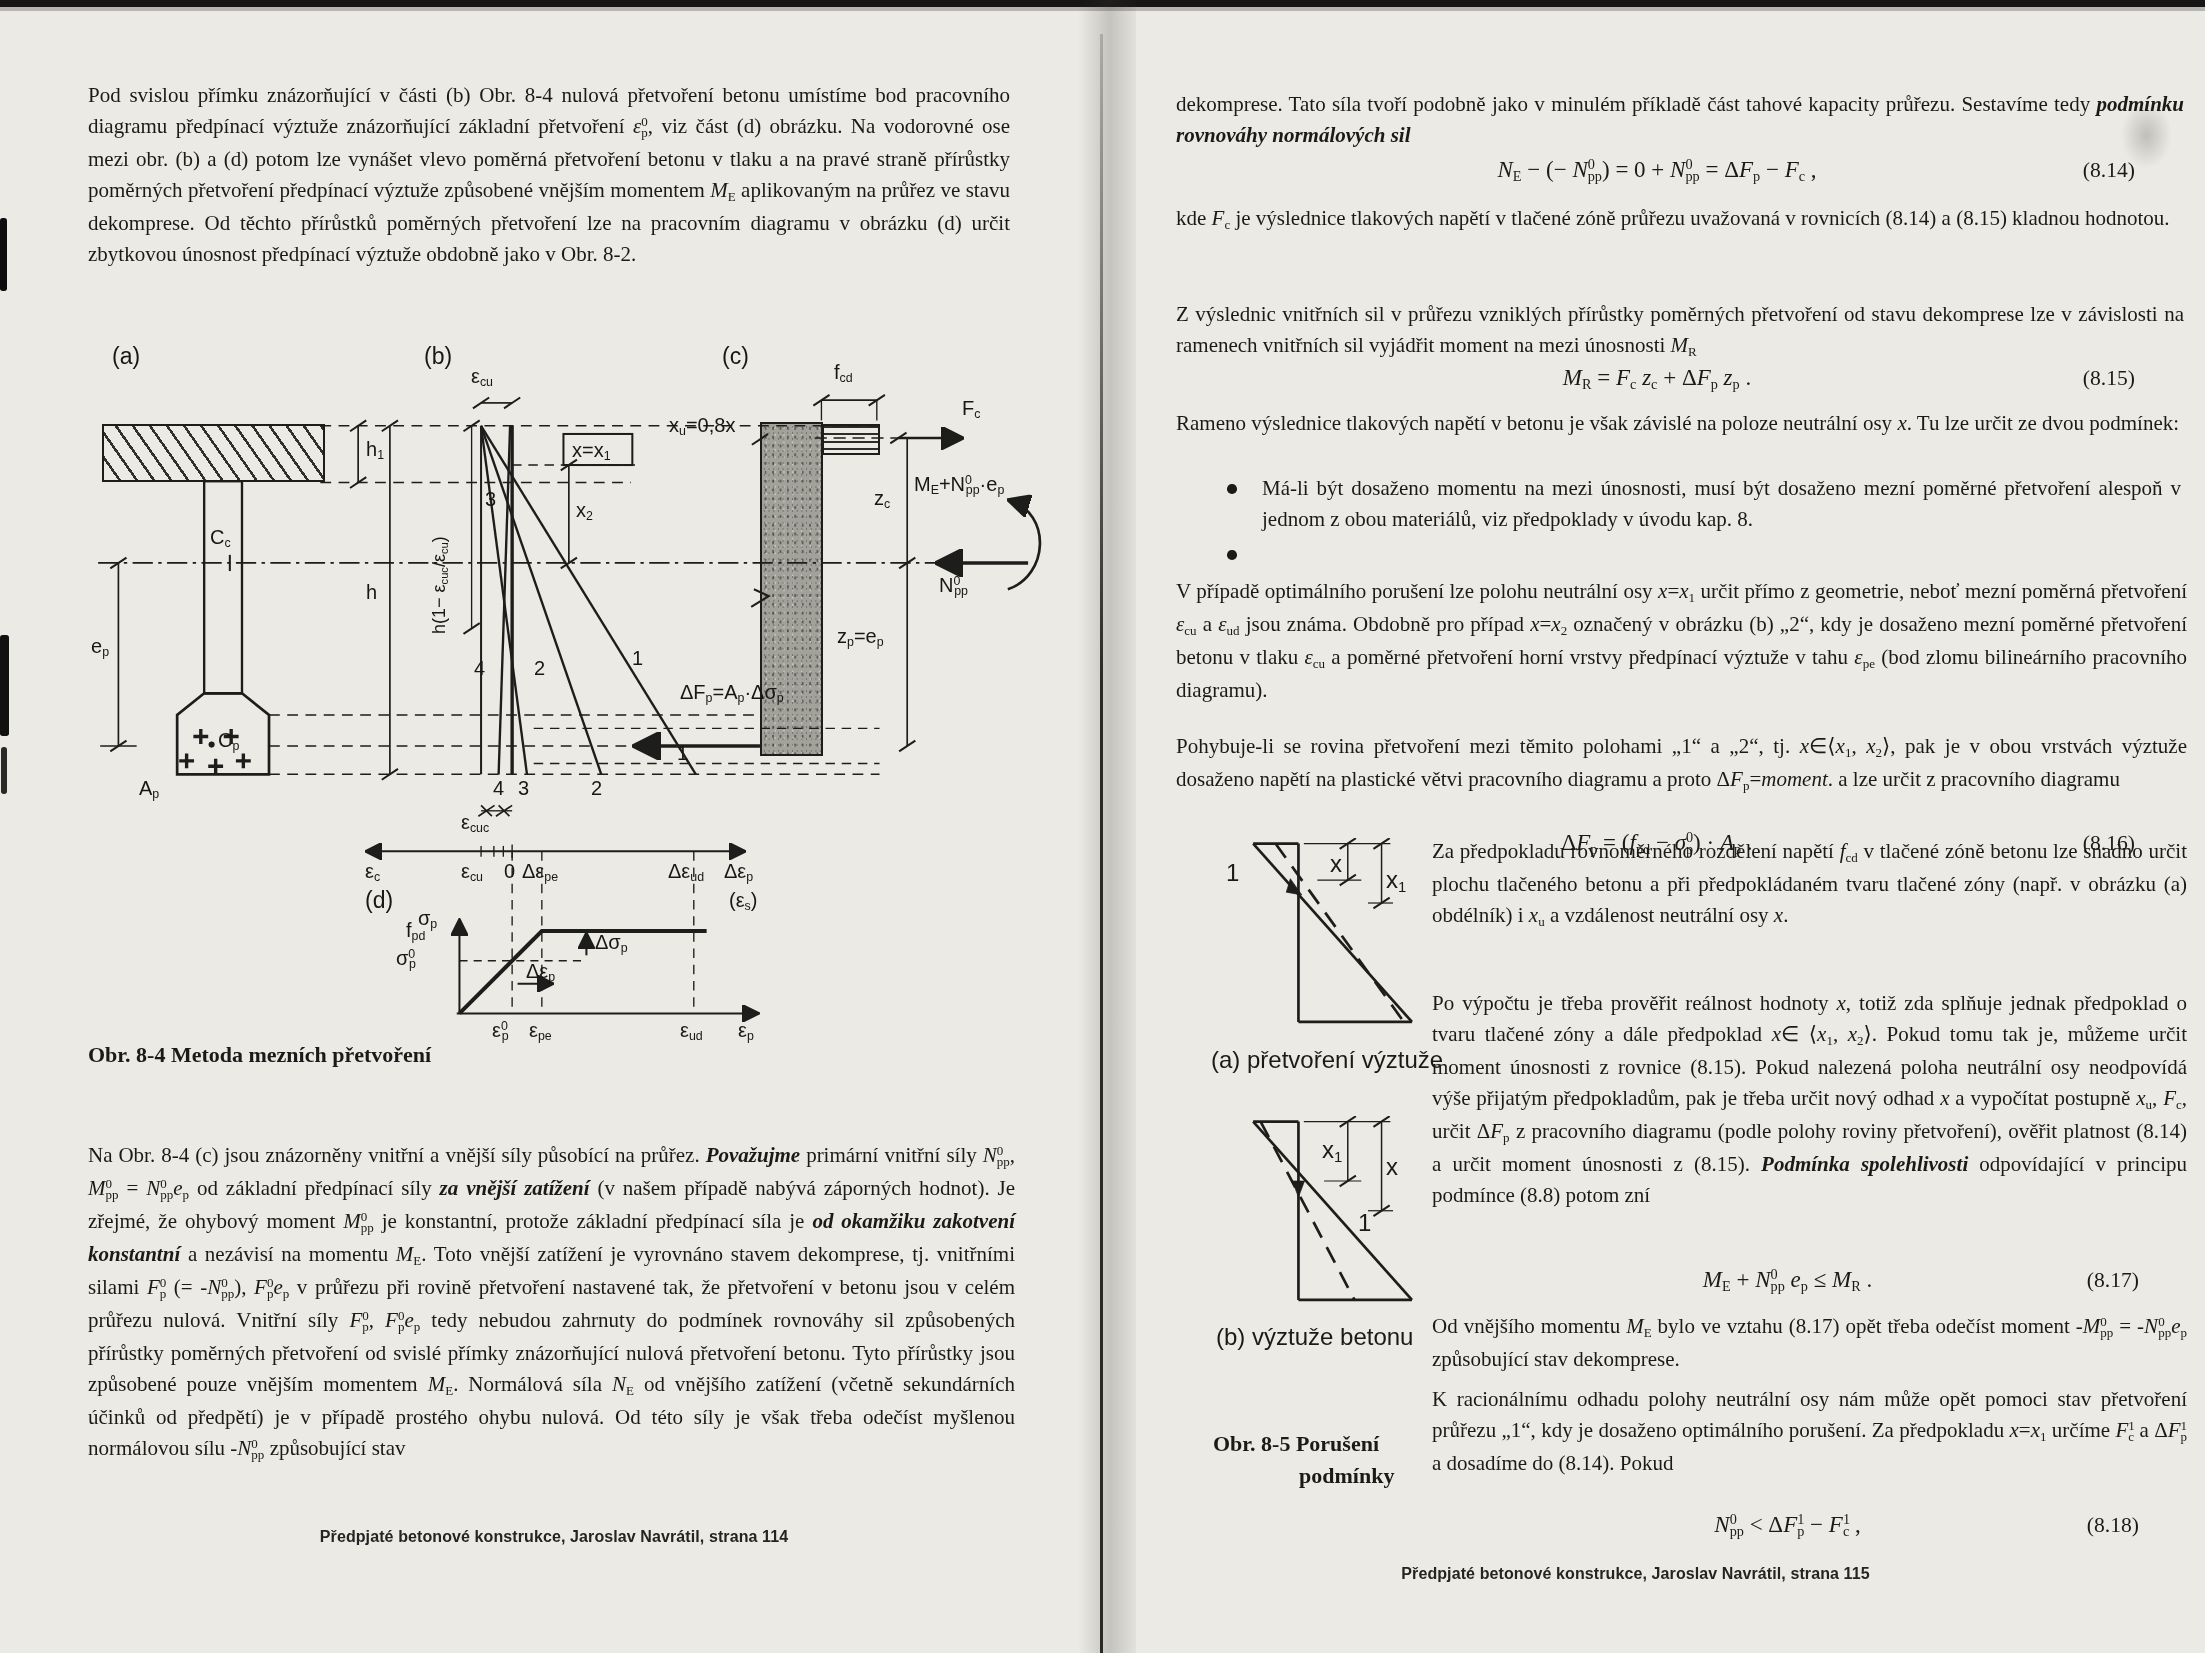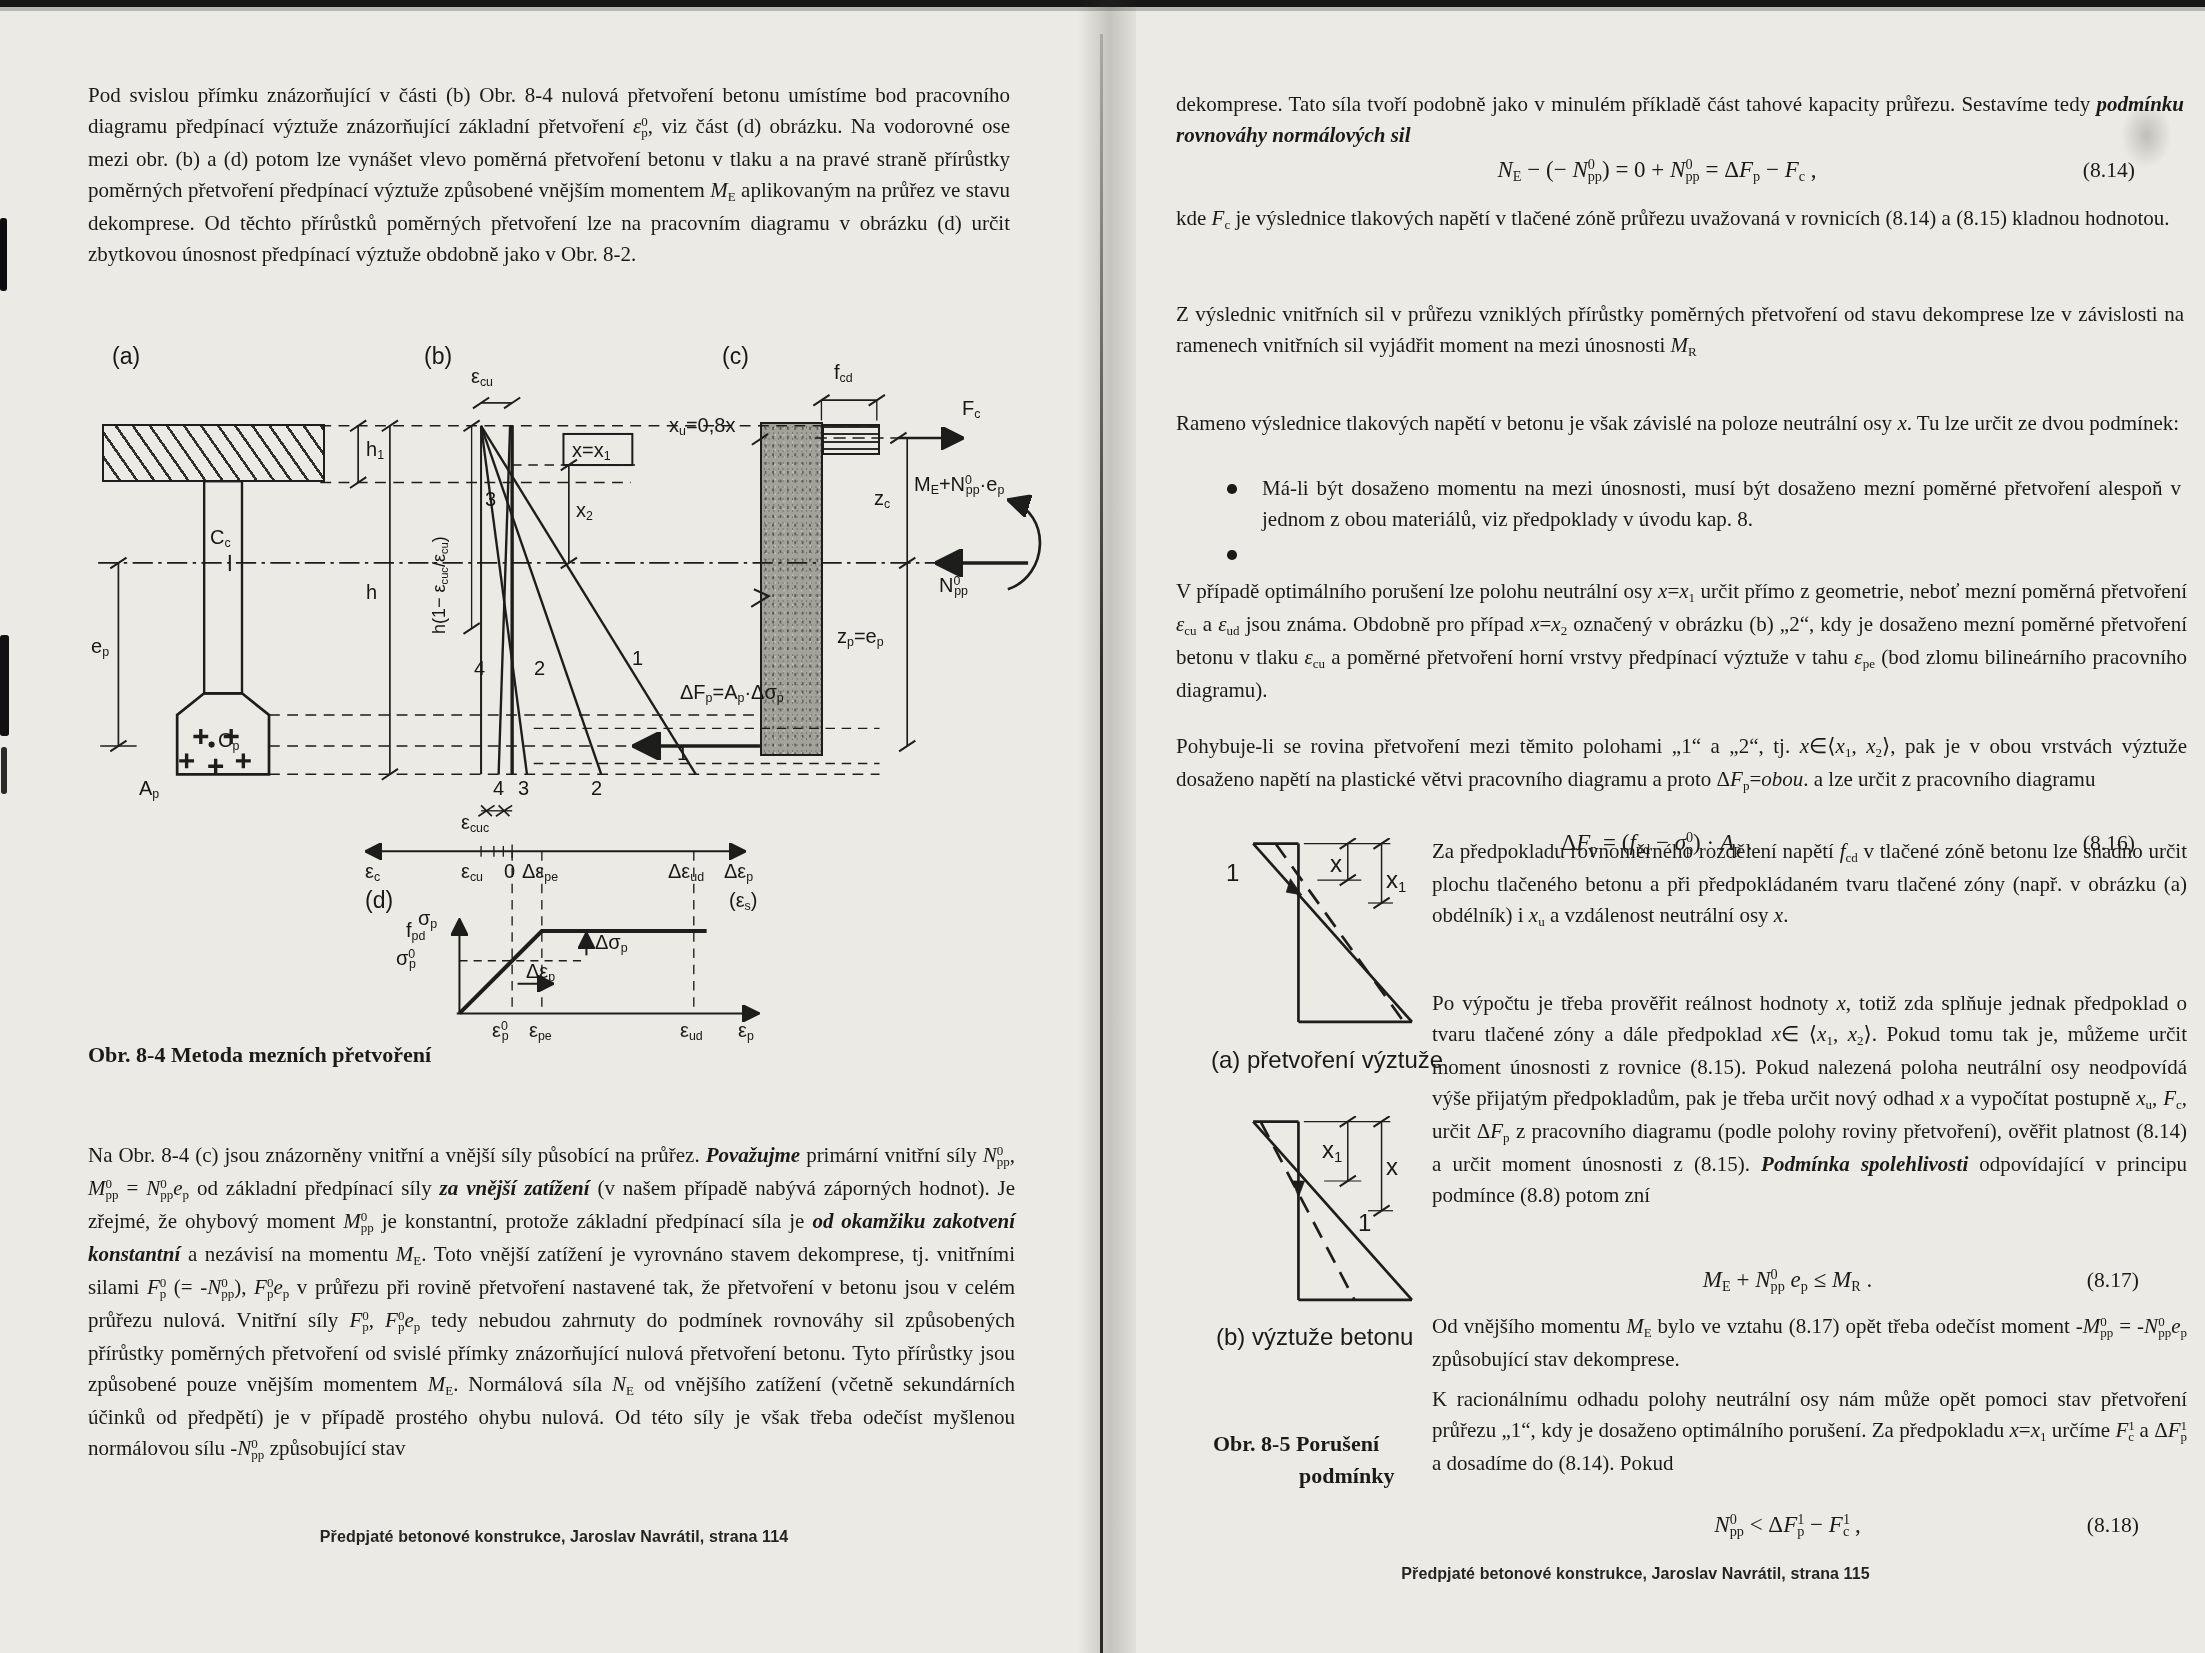--- a/index.html
+++ b/index.html
@@ -211,30 +211,34 @@
 
   <div class="eqrow" style="left:1179px;top:157px;width:956px;">
     <span><i>N</i><sub>E</sub> − (− <i>N</i><sup>0</sup><sub>pp</sub>) = 0 + <i>N</i><sup>0</sup><sub>pp</sub> = Δ<i>F</i><sub>p</sub> − <i>F</i><sub>c</sub> ,</span>
     <span class="eqnum">(8.14)</span>
   </div>
 
   <div class="abs t" style="left:1176px;top:203px;width:1008px;">kde <i>F</i><sub>c</sub> je výslednice tlakových napětí v tlačené zóně průřezu uvažovaná v rovnicích (8.14) a (8.15) kladnou hodnotou.</div>
 
   <div class="abs t" style="left:1176px;top:299px;width:1008px;">Z výslednic vnitřních sil v průřezu vzniklých přírůstky poměrných přetvoření od stavu dekomprese lze v závislosti na ramenech vnitřních sil vyjádřit moment na mezi únosnosti <i>M</i><sub>R</sub></div>
 
+  <div class="eqrow" style="left:1179px;top:365px;width:956px;">
+    <span><i>M</i><sub>R</sub> = <i>F</i><sub>c</sub> <i>z</i><sub>c</sub> + Δ<i>F</i><sub>p</sub> <i>z</i><sub>p</sub> .</span>
+    <span class="eqnum">(8.15)</span>
+  </div>
 
   <div class="abs t" style="left:1176px;top:408px;width:1008px;">Rameno výslednice tlakových napětí v betonu je však závislé na poloze neutrální osy <i>x</i>. Tu lze určit ze dvou podmínek:</div>
 
   <div class="dot" style="left:1227px;top:484px;" title="•"></div>
   <div class="abs t" style="left:1262px;top:473px;width:919px;">Má-li být dosaženo momentu na mezi únosnosti, musí být dosaženo mezní poměrné přetvoření alespoň v jednom z obou materiálů, viz předpoklady v úvodu kap. 8.</div>
   <div class="dot" style="left:1227px;top:550px;" title="•"></div>
 
   <div class="abs t" style="left:1176px;top:576px;width:1011px;">V případě optimálního porušení lze polohu neutrální osy <i>x</i>=<i>x</i><sub>1</sub> určit přímo z geometrie, neboť mezní poměrná přetvoření <i>ε</i><sub>cu</sub> a <i>ε</i><sub>ud</sub> jsou známa. Obdobně pro případ <i>x</i>=<i>x</i><sub>2</sub> označený v obrázku (b) „2“, kdy je dosaženo mezní poměrné přetvoření betonu v tlaku <i>ε</i><sub>cu</sub> a poměrné přetvoření horní vrstvy předpínací výztuže v tahu <i>ε</i><sub>pe</sub> (bod zlomu bilineárního pracovního diagramu).</div>
 
-  <div class="abs t" style="left:1176px;top:731px;width:1011px;">Pohybuje-li se rovina přetvoření mezi těmito polohami „1“ a „2“, tj. <i>x</i>∈⟨<i>x</i><sub>1</sub>, <i>x</i><sub>2</sub>⟩, pak je v obou vrstvách výztuže dosaženo napětí na plastické větvi pracovního diagramu a proto Δ<i>F</i><sub>p</sub>=<i>obou</i>. a lze určit z pracovního diagramu</div>
+  <div class="abs t" style="left:1176px;top:731px;width:1011px;">Pohybuje-li se rovina přetvoření mezi těmito polohami „1“ a „2“, tj. <i>x</i>∈⟨<i>x</i><sub>1</sub>, <i>x</i><sub>2</sub>⟩, pak je v obou vrstvách výztuže dosaženo napětí na plastické větvi pracovního diagramu a proto Δ<i>F</i><sub>p</sub>=<i>moment</i>. a lze určit z pracovního diagramu</div>
 
   <div class="eqrow" style="left:1179px;top:830px;width:956px;">
     <span>Δ<i>F</i><sub>p</sub> = (<i>f</i><sub>pd</sub> − <i>σ</i><sup>0</sup><sub>p</sub>) · <i>A</i><sub>p</sub> .</span>
     <span class="eqnum">(8.16)</span>
   </div>
 
   <svg class="abs" style="left:1216px;top:838px;" width="223" height="203" viewBox="0 0 330 300" fill="none">
     <line x1="55" y1="8" x2="122" y2="8" stroke-width="4"></line>
     <line x1="122" y1="8" x2="122" y2="272" stroke-width="4"></line>
     <line x1="122" y1="272" x2="290" y2="272" stroke-width="4"></line>

